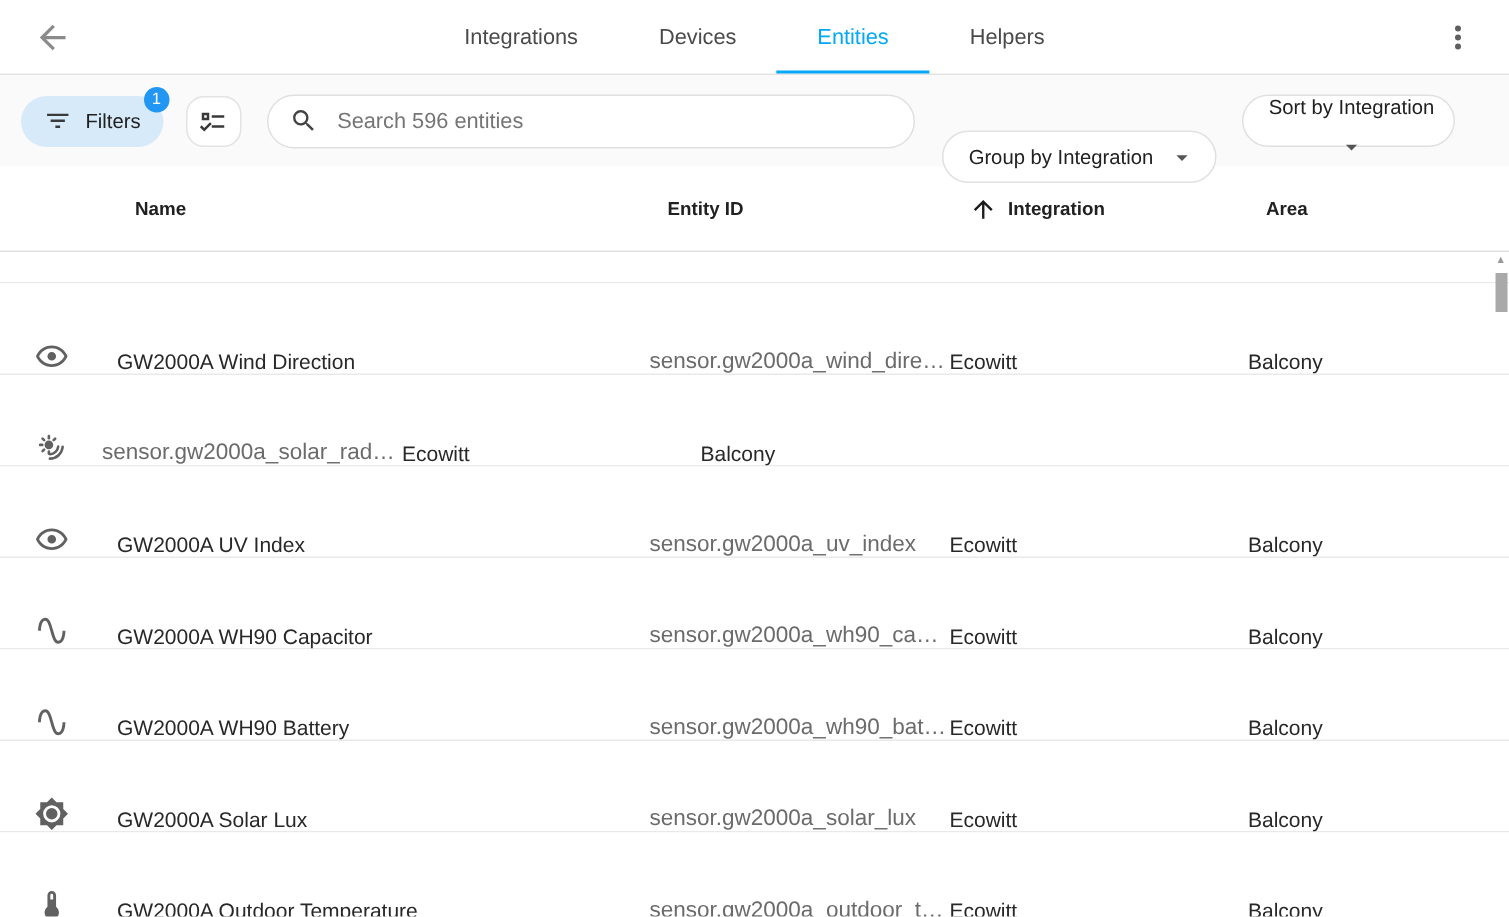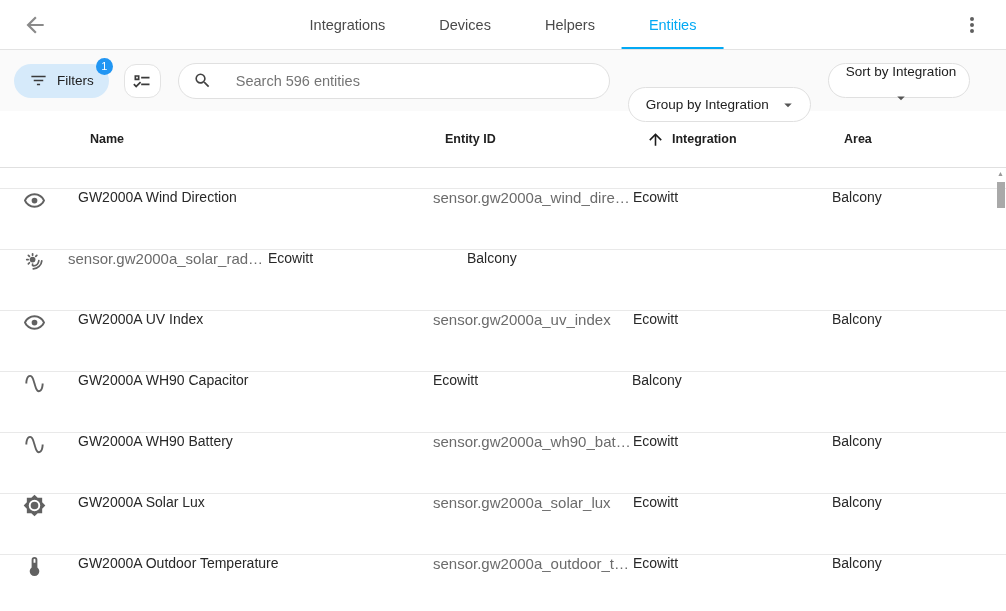--- a/index.html
+++ b/index.html
@@ -18,41 +18,41 @@
   .tab.active{color:#03a9f4;}
   .tab.active::after{content:"";position:absolute;left:0;right:0;bottom:0;height:2px;background:#03a9f4;}
   .kebab{position:absolute;right:22px;top:13px;width:24px;height:24px;color:#5f5f5f;cursor:pointer;}
 
   
   .toolbar{height:61px;background:#fafafa;display:flex;align-items:center;padding:0 12px 0 14px;box-sizing:border-box;}
   .filters-btn{position:relative;height:34px;background:#d6eafa;border-radius:17px;display:flex;align-items:center;gap:9px;padding:0 15px;font-size:13.5px;color:#212121;cursor:pointer;flex:none;}
   .filters-btn .f-icon{color:#3a3a3a;}
   .badge{position:absolute;top:-6px;right:-4px;width:17px;height:17px;border-radius:50%;color:#fff;font-size:11px;display:flex;align-items:center;justify-content:center;}
   .iconlist-btn{margin-left:15px;width:37px;height:34px;background:#fff;border:1px solid #e3e3e3;border-radius:12px;display:flex;align-items:center;justify-content:center;color:#3a3a3a;cursor:pointer;flex:none;box-sizing:border-box;}
-  .search{margin-left:17px;width:432px;height:36px;background:#fff;border:1px solid #e0e0e0;border-radius:18px;display:flex;align-items:center;padding:0 14px;gap:22px;box-sizing:border-box;flex:none;}
+  .search{margin-left:17px;width:432px;height:36px;background:#fff;border:1px solid #e0e0e0;border-radius:18px;display:flex;align-items:center;padding:0 14px;gap:11px;box-sizing:border-box;flex:none;}
   .search svg{color:#424242;flex:none;}
   .search input{border:none;outline:none;background:transparent;font-family:inherit;font-size:14.5px;color:#212121;width:100%;}
   .search input::placeholder{color:#757575;opacity:1;}
   .dropdown{height:35px;background:#fff;border:1px solid #e0e0e0;border-radius:17.5px;display:flex;align-items:center;gap:10px;padding:0 13px 0 17px;font-size:13.5px;color:#212121;cursor:pointer;flex:none;box-sizing:border-box;white-space:nowrap;}
   .dd-group{margin-left:18px;margin-top:48px;}
   .dd-sort{margin-left:17px;flex-direction:column;}
   .caret{color:#555;}
 
   
   .thead{height:56px;display:flex;align-items:center;background:#fff;border-bottom:1px solid #e0e0e0;font-size:12.5px;font-weight:bold;color:#212121;padding-left:12px;}
   .col-icon{width:68px;flex:none;}
   .col-name{width:365px;flex:none;padding-left:10px;box-sizing:border-box;}
   .col-entity{width:200px;flex:none;}
   .col-integration{width:189px;flex:none;display:flex;align-items:center;}
   .col-area{flex:1;padding-left:10px;box-sizing:border-box;}
   .sort-arrow{color:#1c1c1c;margin-right:7px;margin-left:1px;}
   .thead .col-integration{cursor:pointer;}
   .sliver-row{height:20px;border-bottom:1px solid #e9e9e9;}
   .rows{position:relative;}
-  .row{height:60px;display:flex;align-items:flex-start;border-bottom:1px solid #e9e9e9;font-size:14px;background:#fff;cursor:pointer;}
+  .row{height:60px;display:flex;align-items:flex-end;border-bottom:1px solid #e9e9e9;font-size:14px;background:#fff;cursor:pointer;}
   .row .col-icon{display:flex;justify-content:center;color:#616161;}
   .row .col-entity{font-size:15px;color:#6b6b6b;}
   .row .col-name,.row .col-integration,.row .col-area{color:#282828;}
 
   
   .vscroll{position:absolute;right:0;top:166px;width:11px;height:445px;}
   .vscroll .arrow{position:absolute;top:4px;left:2px;font-size:7px;color:#999;line-height:7px;}
   .vscroll .thumb{position:absolute;top:16px;left:2px;width:8px;height:26px;background:#a9a9a9;}
 </style>
 </head>
@@ -60,22 +60,22 @@
 
 <div class="topbar">
   <div class="back-btn">
     <svg viewBox="0 0 24 24" width="26" height="26" fill="currentColor">
         <path d="M20,11V13H8L13.5,18.5L12.08,19.92L4.16,12L12.08,4.08L13.5,5.5L8,11H20Z"></path>
       </svg>
   </div>
   <div class="tabs">
       <div class="tab">Integrations</div>
       <div class="tab">Devices</div>
+      <div class="tab active">Entities</div>
       <div class="tab">Helpers</div>
-      <div class="tab active">Entities</div>
     </div>
   <div class="kebab">
     <svg viewBox="0 0 24 24" width="24" height="24" fill="currentColor">
         <path d="M12,16A2,2 0 0,1 14,18A2,2 0 0,1 12,20A2,2 0 0,1 10,18A2,2 0 0,1 12,16M12,10A2,2 0 0,1 14,12A2,2 0 0,1 12,14A2,2 0 0,1 10,12A2,2 0 0,1 12,10M12,4A2,2 0 0,1 14,6A2,2 0 0,1 12,8A2,2 0 0,1 10,6A2,2 0 0,1 12,4Z"></path>
       </svg>
   </div>
 </div>
 
 <div class="toolbar">
   <div class="filters-btn">
@@ -191,20 +191,21 @@
   </div>
     <div class="row">
     <div class="col-icon">
         <span class="row-icon">
           <svg viewBox="0 0 24 24" width="23" height="23" fill="currentColor">
             <path d="M16.5,21C13.5,21 12.31,16.76 11.05,12.28C10.14,9.04 9,5 7.5,5C5.11,5 4.5,9.77 4.5,12H2.5C2.5,10.16 2.89,3 7.5,3C10.5,3 11.69,7.24 12.95,11.72C13.86,14.96 15,19 16.5,19C18.89,19 19.5,14.23 19.5,12H21.5C21.5,13.84 21.11,21 16.5,21Z"></path>
           </svg>
         </span>
       </div>
     <div class="col-name">GW2000A WH90 Capacitor</div>
+    <div class="col-entity">sensor.gw2000a_wh90_ca…</div>
     <div class="col-integration">Ecowitt</div>
     <div class="col-area">Balcony</div>
   </div>
     <div class="row">
     <div class="col-icon">
         <span class="row-icon">
           <svg viewBox="0 0 24 24" width="23" height="23" fill="currentColor">
             <path d="M16.5,21C13.5,21 12.31,16.76 11.05,12.28C10.14,9.04 9,5 7.5,5C5.11,5 4.5,9.77 4.5,12H2.5C2.5,10.16 2.89,3 7.5,3C10.5,3 11.69,7.24 12.95,11.72C13.86,14.96 15,19 16.5,19C18.89,19 19.5,14.23 19.5,12H21.5C21.5,13.84 21.11,21 16.5,21Z"></path>
           </svg>
         </span>

